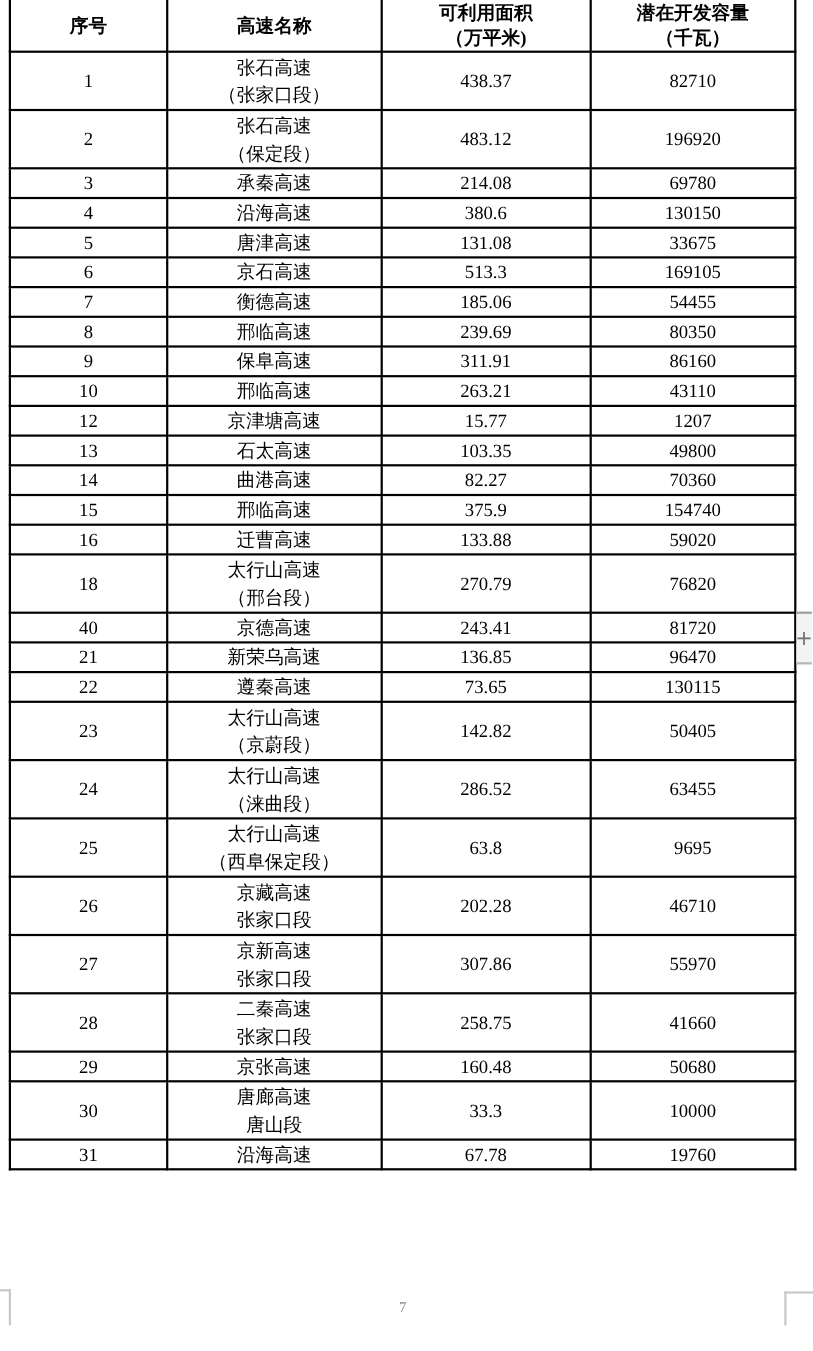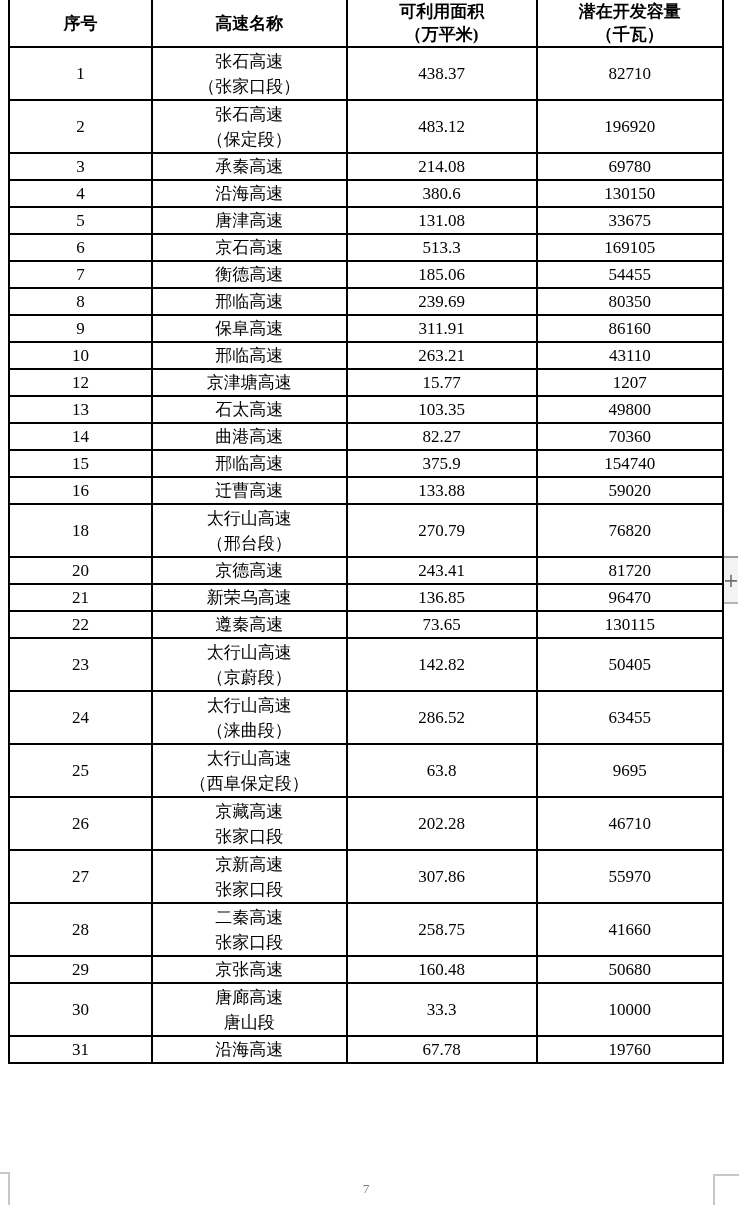--- a/index.html
+++ b/index.html
@@ -339,21 +339,21 @@
             </td>
             <td data-name="cell-area">
               <span class="cl">270.79</span>
             </td>
             <td data-name="cell-capacity">
               <span class="cl">76820</span>
             </td>
           </tr>
           <tr data-name="table-row" class="short">
             <td data-name="cell-index">
-              <span class="cl">20</span>
+              <span class="cl">40</span>
             </td>
             <td data-name="cell-name">
               <span class="cl">京德高速</span>
             </td>
             <td data-name="cell-area">
               <span class="cl">243.41</span>
             </td>
             <td data-name="cell-capacity">
               <span class="cl">81720</span>
             </td>

